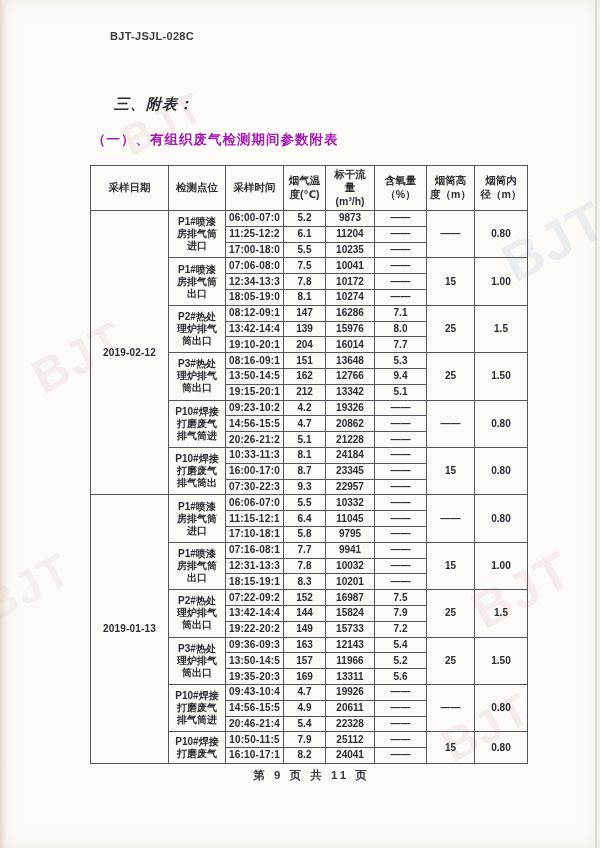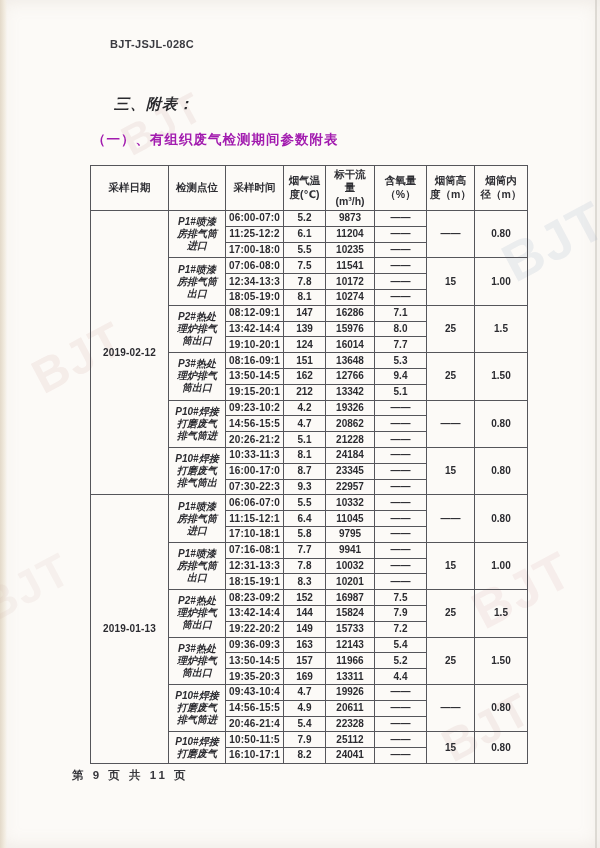--- a/index.html
+++ b/index.html
@@ -34,21 +34,21 @@
     letter-spacing:2px;
   }
   .wm1{left:120px;top:100px;font-size:42px;color:rgba(205,170,160,.16);}
   .wm2{left:500px;top:210px;font-size:54px;color:rgba(160,175,200,.18);}
   .wm3{left:30px;top:330px;font-size:48px;color:rgba(215,170,165,.17);}
   .wm4{left:470px;top:560px;font-size:52px;color:rgba(215,170,165,.15);}
   .wm5{left:440px;top:700px;font-size:46px;color:rgba(205,170,160,.16);}
   .wm6{left:-20px;top:560px;font-size:46px;color:rgba(205,175,170,.13);}
 
   .doc-code{
-    position:absolute;left:110px;top:38px;
+    position:absolute;left:110px;top:30px;
     font-size:11px;font-weight:700;color:#3a3a40;letter-spacing:.3px;
   }
   .report-no{
     position:absolute;left:388px;top:39px;
     font-size:11px;font-weight:700;color:#3a3a40;letter-spacing:.2px;
   }
   .sec-title{
     position:absolute;left:114px;top:95px;
     font-size:15px;font-weight:700;color:#2a2a2e;letter-spacing:1px;font-style:italic;
   }
@@ -83,26 +83,25 @@
     font-size:10px;
     font-weight:600;
     color:#2b2b30;
     line-height:1.2;
   }
   td.date-cell{font-size:10.5px;letter-spacing:.2px;}
   td.point-cell{
     white-space:pre-line;
     line-height:1.6;
     font-size:10px;
-    font-style:italic;
   }
   td.time-cell{letter-spacing:.2px;}
   .footer{
-    position:absolute;left:72px;top:768px;width:437px;
-    text-align:left;
+    position:absolute;left:93px;top:768px;width:437px;
+    text-align:center;
     font-size:11.5px;font-weight:600;color:#38383d;
     letter-spacing:3px;
   }
 </style>
 </head>
 <body>
 
 <div class="page">
   <div class="scan-edge-left"></div>
   <div class="scan-edge-right"></div>
@@ -172,21 +171,21 @@
           <td>5.5</td>
           <td>10235</td>
           <td>——</td>
         </tr>
         <tr>
           <td class="point-cell" rowspan="3">P1#喷漆
 房排气筒
 出口</td>
           <td class="time-cell">07:06-08:0</td>
           <td>7.5</td>
-          <td>11541</td>
+          <td>10041</td>
           <td>——</td>
           <td rowspan="3">15</td>
           <td rowspan="3">1.00</td>
         </tr>
         <tr>
           <td class="time-cell">12:34-13:3</td>
           <td>7.8</td>
           <td>10172</td>
           <td>——</td>
         </tr>
@@ -208,21 +207,21 @@
           <td rowspan="3">1.5</td>
         </tr>
         <tr>
           <td class="time-cell">13:42-14:4</td>
           <td>139</td>
           <td>15976</td>
           <td>8.0</td>
         </tr>
         <tr>
           <td class="time-cell">19:10-20:1</td>
-          <td>124</td>
+          <td>204</td>
           <td>16014</td>
           <td>7.7</td>
         </tr>
         <tr>
           <td class="point-cell" rowspan="3">P3#热处
 理炉排气
 筒出口</td>
           <td class="time-cell">08:16-09:1</td>
           <td>151</td>
           <td>13648</td>
@@ -332,21 +331,21 @@
         <tr>
           <td class="time-cell">18:15-19:1</td>
           <td>8.3</td>
           <td>10201</td>
           <td>——</td>
         </tr>
         <tr>
           <td class="point-cell" rowspan="3">P2#热处
 理炉排气
 筒出口</td>
-          <td class="time-cell">08:23-09:2</td>
+          <td class="time-cell">07:22-09:2</td>
           <td>152</td>
           <td>16987</td>
           <td>7.5</td>
           <td rowspan="3">25</td>
           <td rowspan="3">1.5</td>
         </tr>
         <tr>
           <td class="time-cell">13:42-14:4</td>
           <td>144</td>
           <td>15824</td>
@@ -372,21 +371,21 @@
         <tr>
           <td class="time-cell">13:50-14:5</td>
           <td>157</td>
           <td>11966</td>
           <td>5.2</td>
         </tr>
         <tr>
           <td class="time-cell">19:35-20:3</td>
           <td>169</td>
           <td>13311</td>
-          <td>4.4</td>
+          <td>5.6</td>
         </tr>
         <tr>
           <td class="point-cell" rowspan="3">P10#焊接
 打磨废气
 排气筒进</td>
           <td class="time-cell">09:43-10:4</td>
           <td>4.7</td>
           <td>19926</td>
           <td>——</td>
           <td rowspan="3">——</td>

